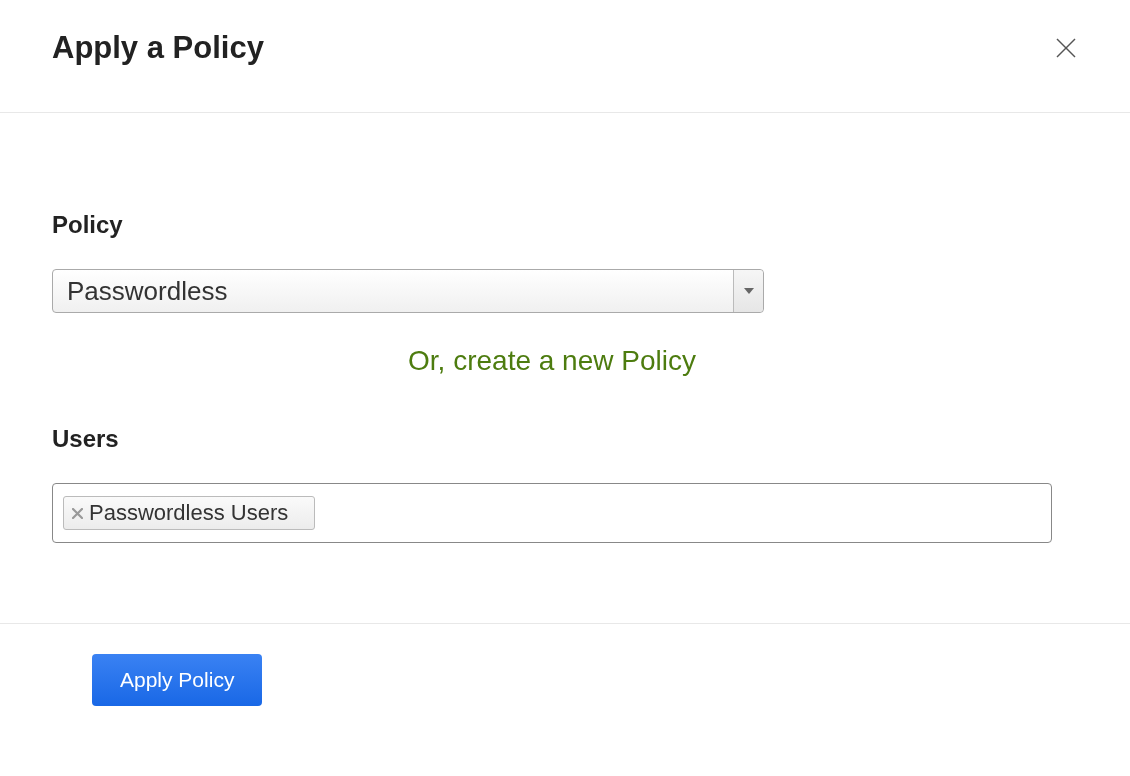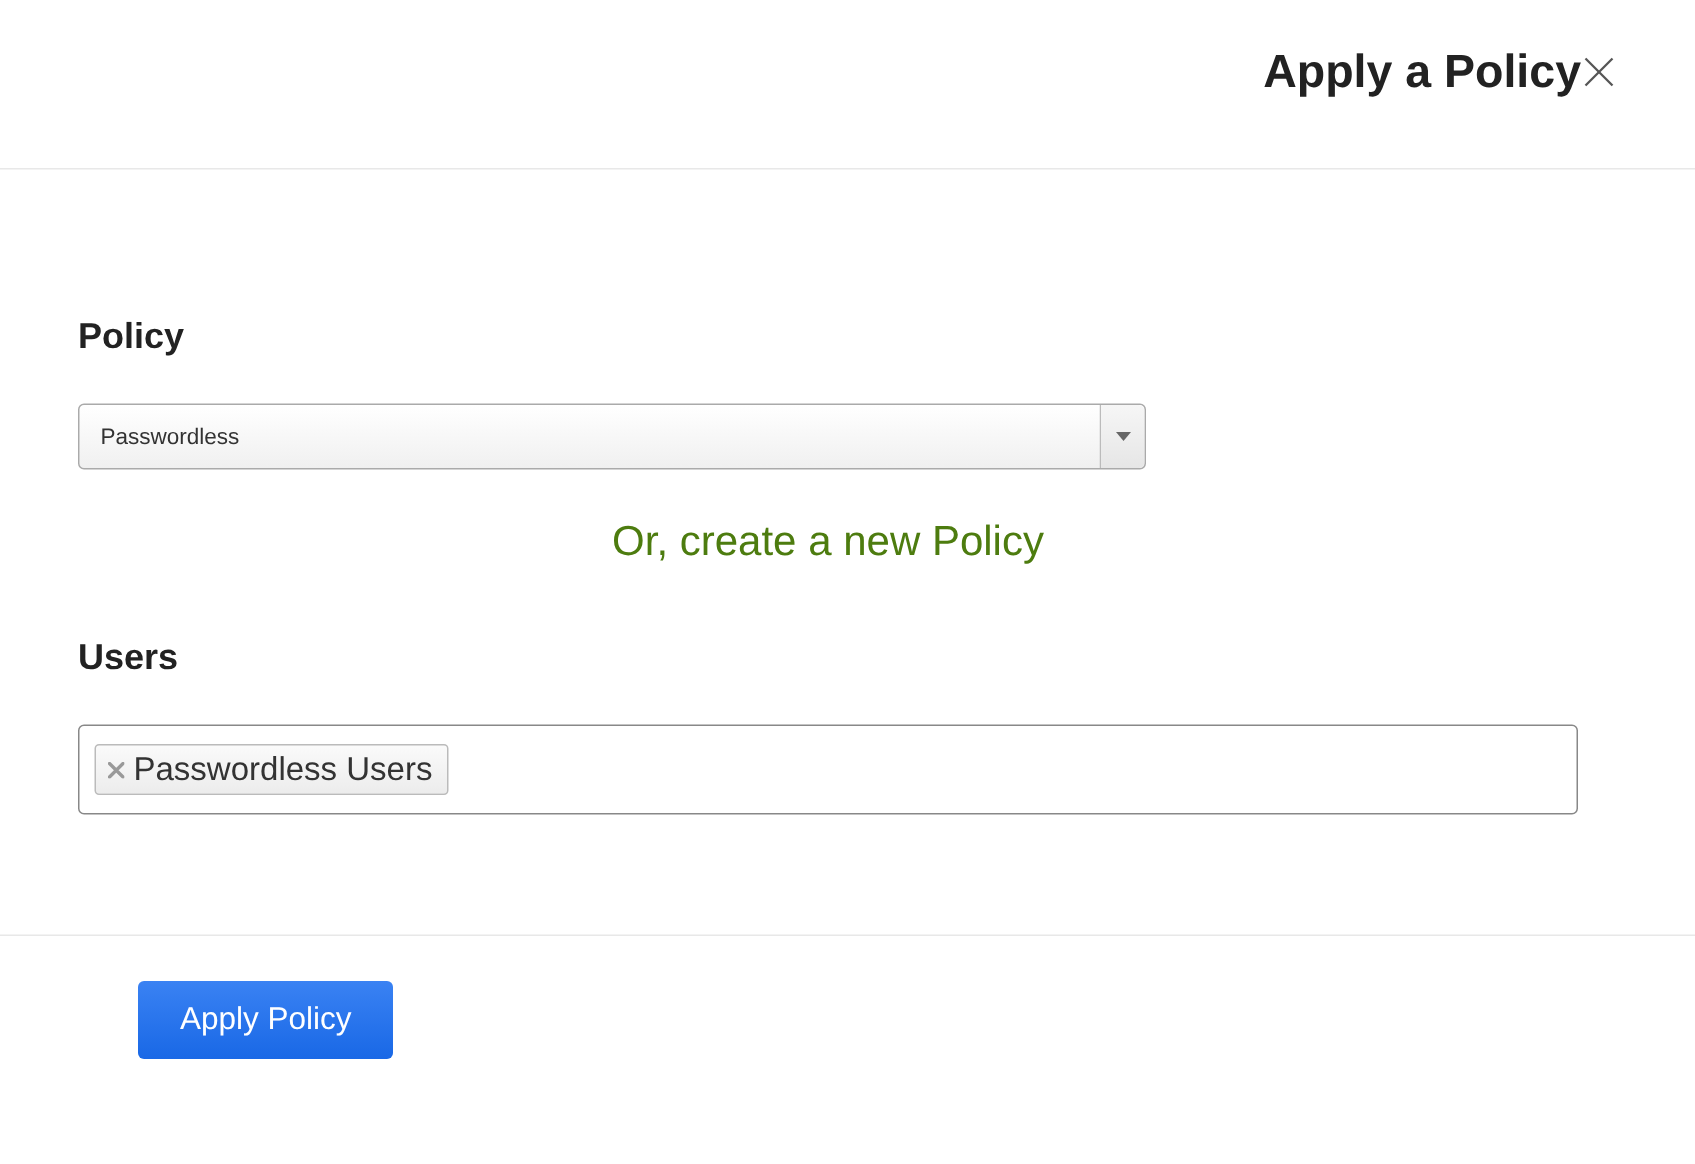--- a/index.html
+++ b/index.html
@@ -10,21 +10,21 @@
     body {
       font-family: -apple-system, BlinkMacSystemFont, "Segoe UI", Helvetica, Arial, sans-serif;
       background: #ffffff;
       width: 1130px;
       height: 776px;
       position: relative;
     }
     .header {
       padding: 30px 52px 46px 52px;
       display: flex;
-      justify-content: flex-end;
+      justify-content: space-between;
       align-items: center;
       border-bottom: 1px solid #e8e8e8;
     }
     .title {
       font-size: 31px;
       font-weight: 700;
       color: #222222;
     }
     .close-icon {
       cursor: pointer;
@@ -59,21 +59,21 @@
       border: 1px solid #aaaaaa;
       border-radius: 4px;
       background: linear-gradient(to bottom, #ffffff, #f0f0f0);
       height: 44px;
       display: flex;
       align-items: center;
       cursor: pointer;
     }
     .select-value {
       padding: 0 14px;
-      font-size: 15px;
+      font-size: 26px;
       color: #333333;
       flex: 1;
     }
     .select-arrow {
       width: 30px;
       height: 100%;
       border-left: 1px solid #bbbbbb;
       background: linear-gradient(to bottom, #f6f6f6, #e6e6e6);
       display: flex;
       align-items: center;
@@ -105,21 +105,21 @@
       flex-wrap: wrap;
       gap: 6px;
       background: #ffffff;
     }
     .tag {
       display: inline-flex;
       align-items: center;
       border: 1px solid #bbbbbb;
       border-radius: 3px;
       background: linear-gradient(to bottom, #fafafa, #ececec);
-      padding: 3px 10px 3px 8px;
+      padding: 3px 26px 3px 8px;
       font-size: 22px;
       color: #333333;
       gap: 6px;
     }
     .tag-remove {
       cursor: pointer;
       color: #888888;
       font-weight: bold;
       display: flex;
       align-items: center;

